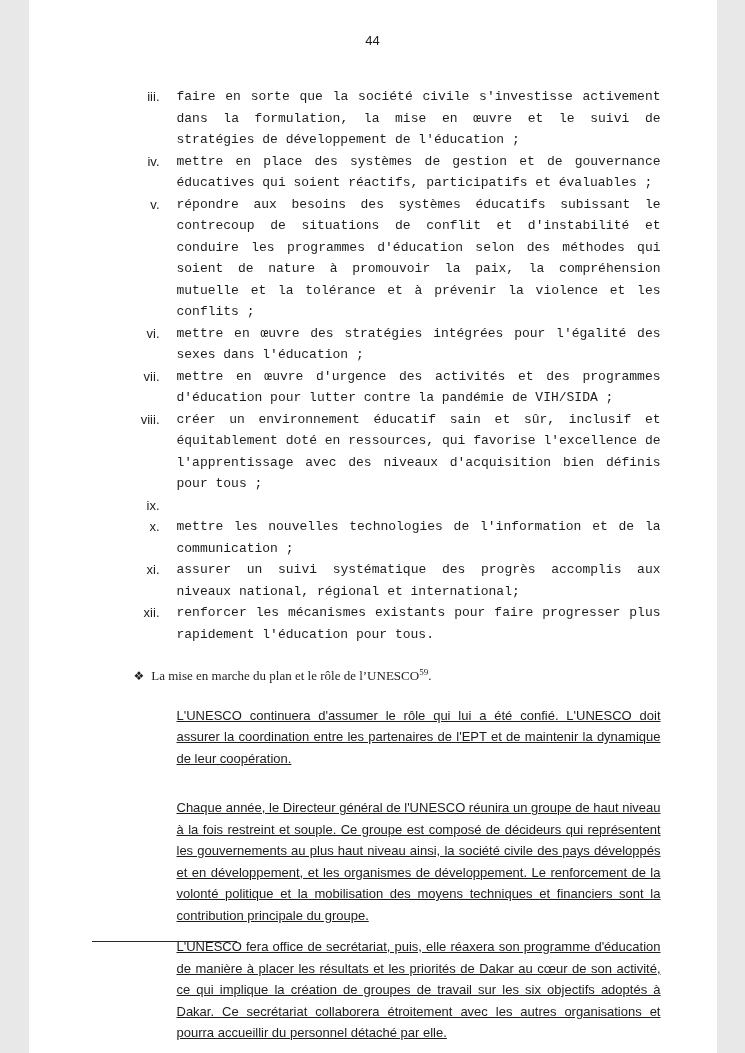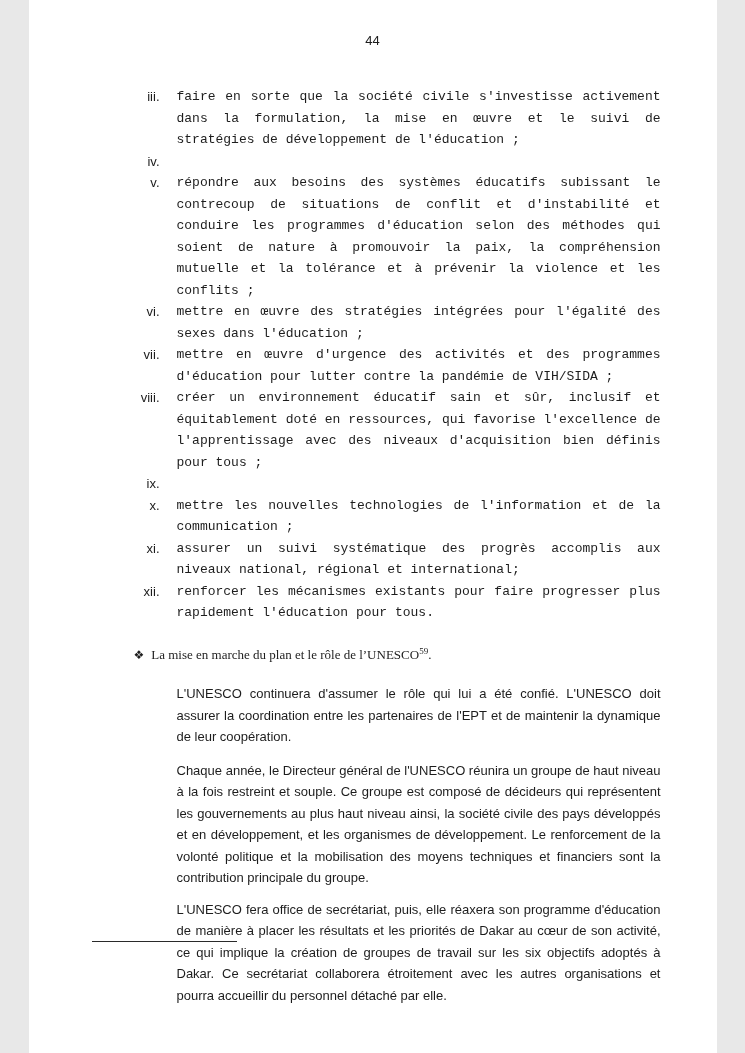--- a/index.html
+++ b/index.html
@@ -53,23 +53,24 @@
   .sup {
     font-size: 9px;
     vertical-align: baseline;
     position: relative;
     top: -5px;
   }
   .para {
     margin-left: 148px;
     width: 484px;
     text-align: justify;
+    text-decoration: underline;
   }
   .para-1 { margin-top: 16px; }
-  .para-2 { margin-top: 12px; }
+  .para-2 { margin-top: 28px; }
   .para-3 { margin-top: 10px; }
   .footnote-area {
     position: absolute;
     left: 63px;
     top: 941px;
     width: 625px;
   }
   .footnote-rule {
     width: 145px;
     border-top: 1px solid #2a2a2a;
@@ -96,20 +97,21 @@
 
   <div class="flow">
 
     <div class="roman-list">
       <div class="li">
         <div class="num">iii.</div>
         <div class="txt">faire en sorte que la société civile s'investisse activement dans la formulation, la mise en œuvre et le suivi de stratégies de développement de l'éducation ;</div>
       </div>
       <div class="li">
         <div class="num">iv.</div>
+        <div class="txt">mettre en place des systèmes de gestion et de gouvernance éducatives qui soient réactifs, participatifs et évaluables ;</div>
       </div>
       <div class="li">
         <div class="num">v.</div>
         <div class="txt">répondre aux besoins des systèmes éducatifs subissant le contrecoup de situations de conflit et d'instabilité et conduire les programmes d'éducation selon des méthodes qui soient de nature à promouvoir la paix, la compréhension mutuelle et la tolérance et à prévenir la violence et les conflits ;</div>
       </div>
       <div class="li">
         <div class="num">vi.</div>
         <div class="txt">mettre en œuvre des stratégies intégrées pour l'égalité des sexes dans l'éducation ;</div>
       </div>
       <div class="li">

